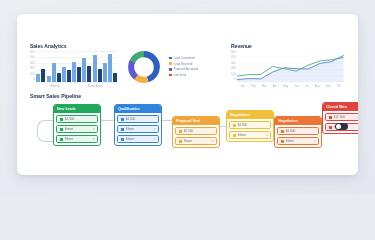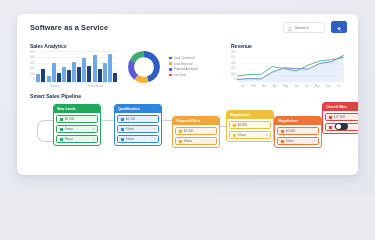--- a/index.html
+++ b/index.html
@@ -150,42 +150,20 @@
     padding: 1px; cursor: pointer;
   }
   .toggle-knob { width: 5px; height: 5px; border-radius: 50%; background: #fff; }
 </style>
 </head>
 <body>
 
 <div class="page">
   <div class="app-card">
 
-    <div class="app-header">
-      <div class="app-title">Software as a Service</div>
-      <div class="header-right">
-        <div class="search-box">
-          <span>
-            <svg viewBox="0 0 16 16">
-                <circle cx="7" cy="7" r="4.6" fill="none" stroke="#9aa2b2" stroke-width="1.7"></circle>
-                <line x1="10.4" y1="10.4" x2="14.4" y2="14.4" stroke="#9aa2b2" stroke-width="1.7" stroke-linecap="round"></line>
-              </svg>
-          </span>
-          <input class="search-input" type="text" placeholder="Search" style="">
-        </div>
-        <button class="primary-btn">
-          <span>
-            <svg viewBox="0 0 16 16">
-                <path d="M8 1.4l1.5 4.1 4.1 1.5-4.1 1.5L8 12.6 6.5 8.5 2.4 7l4.1-1.5z" fill="#ffffff"></path>
-                <path d="M12.8 10.6l.7 1.8 1.8.7-1.8.7-.7 1.8-.7-1.8-1.8-.7 1.8-.7z" fill="#cfe0ff"></path>
-              </svg>
-          </span>
-        </button>
-      </div>
-    </div>
 
     <div class="widgets">
 
       <div class="widget w-bars">
         <div class="w-title">Sales Analytics</div>
         <div class="bar-wrap">
           <div class="y-axis">
               <span>500</span>
               <span>400</span>
               <span>300</span>

